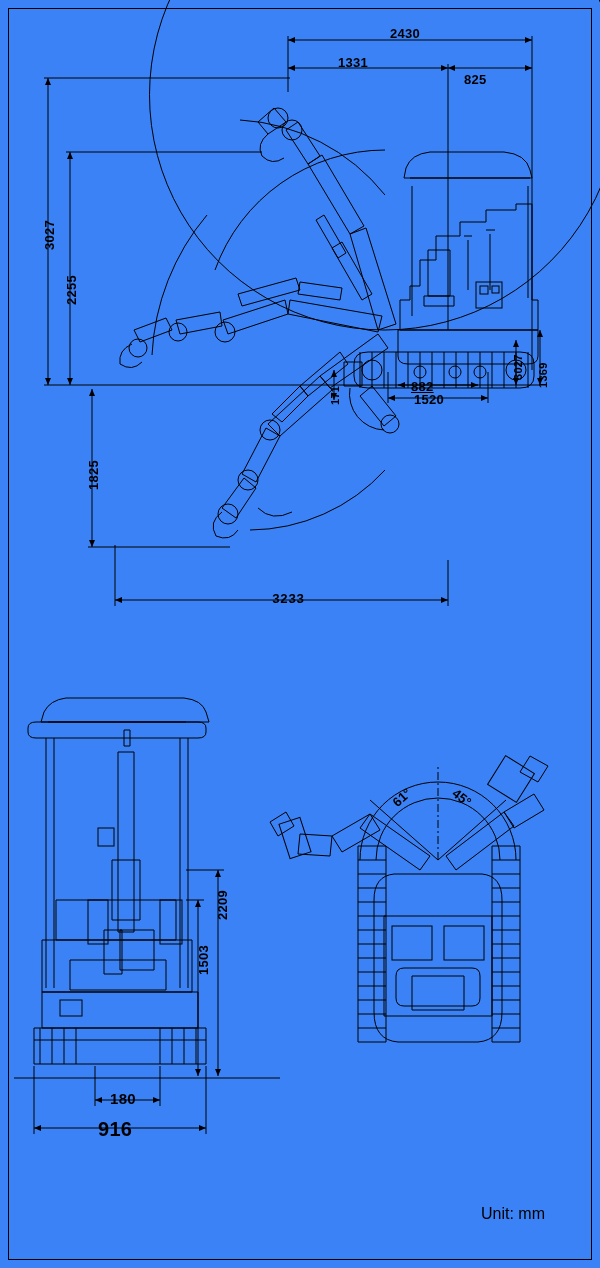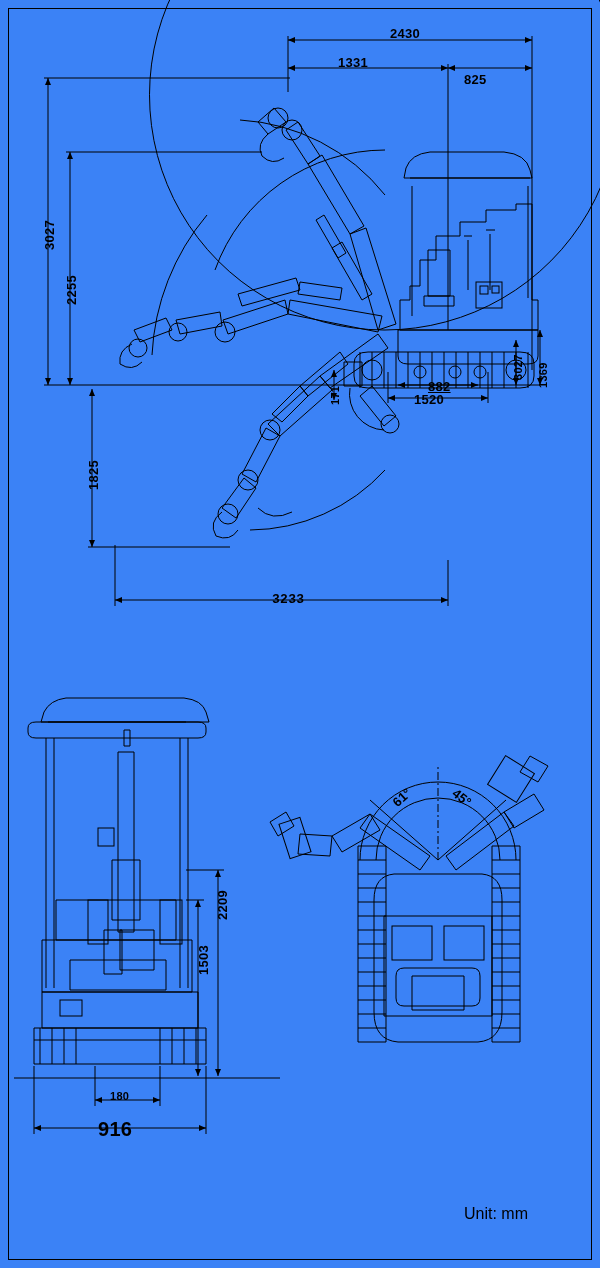--- a/index.html
+++ b/index.html
@@ -41,21 +41,21 @@
     color: #000;
     white-space: nowrap;
     letter-spacing: 0.3px;
   }
   .vert {
     transform: rotate(-90deg);
     transform-origin: left top;
   }
   .unit-note {
     position: absolute;
-    right: 72px;
+    right: 55px;
     bottom: 45px;
     font-size: 16px;
     color: #000;
     font-family: "Liberation Sans", sans-serif;
   }
   .angle-label {
     position: absolute;
     font-size: 13px;
     font-weight: bold;
     color: #000;
@@ -340,29 +340,29 @@
   <div class="dim-label" style="left:390px; top:26px;">2430</div>
   <div class="dim-label" style="left:338px; top:55px;">1331</div>
   <div class="dim-label" style="left:464px; top:55px;margin-top:17px;">825</div>
 
   <div class="dim-label vert" style="left:42px; top:250px;">3027</div>
   <div class="dim-label vert" style="left:64px; top:305px;">2255</div>
   <div class="dim-label vert" style="left:86px; top:490px;">1825</div>
 
   <div class="dim-label" style="left:272px; top:592px;font-family:Liberation Mono, monospace;">3233</div>
   <div class="dim-label" style="left:414px; top:392px;">1520</div>
-  <div class="dim-label" style="left:428px; top:379px;text-decoration:underline;">882</div>
+  <div class="dim-label" style="left:411px; top:379px;text-decoration:underline;">882</div>
 
   <div class="dim-label vert" style="left:512px; top:380px; font-size:11px;">3027</div>
   <div class="dim-label vert" style="left:329px; top:405px; font-size:11px;">171</div>
   <div class="dim-label vert" style="left:537px; top:388px; font-size:11px;">1369</div>
 
   <div class="dim-label vert" style="left:215px; top:920px;">2209</div>
   <div class="dim-label vert" style="left:196px; top:975px;">1503</div>
-  <div class="dim-label" style="left:110px; top:1090px; font-size:11px;">180</div>
+  <div class="dim-label" style="left:110px; top:1090px; font-size:15px;">180</div>
   <div class="dim-label" style="left:98px; top:1118px; font-size:20px;">916</div>
 
   <div class="angle-label" style="left:392px; top:790px; transform:rotate(-42deg);">61°</div>
   <div class="angle-label" style="left:452px; top:790px; transform:rotate(38deg);">45°</div>
 
   <div class="unit-note">Unit: mm</div>
 
 </div>
 
 </body></html>

